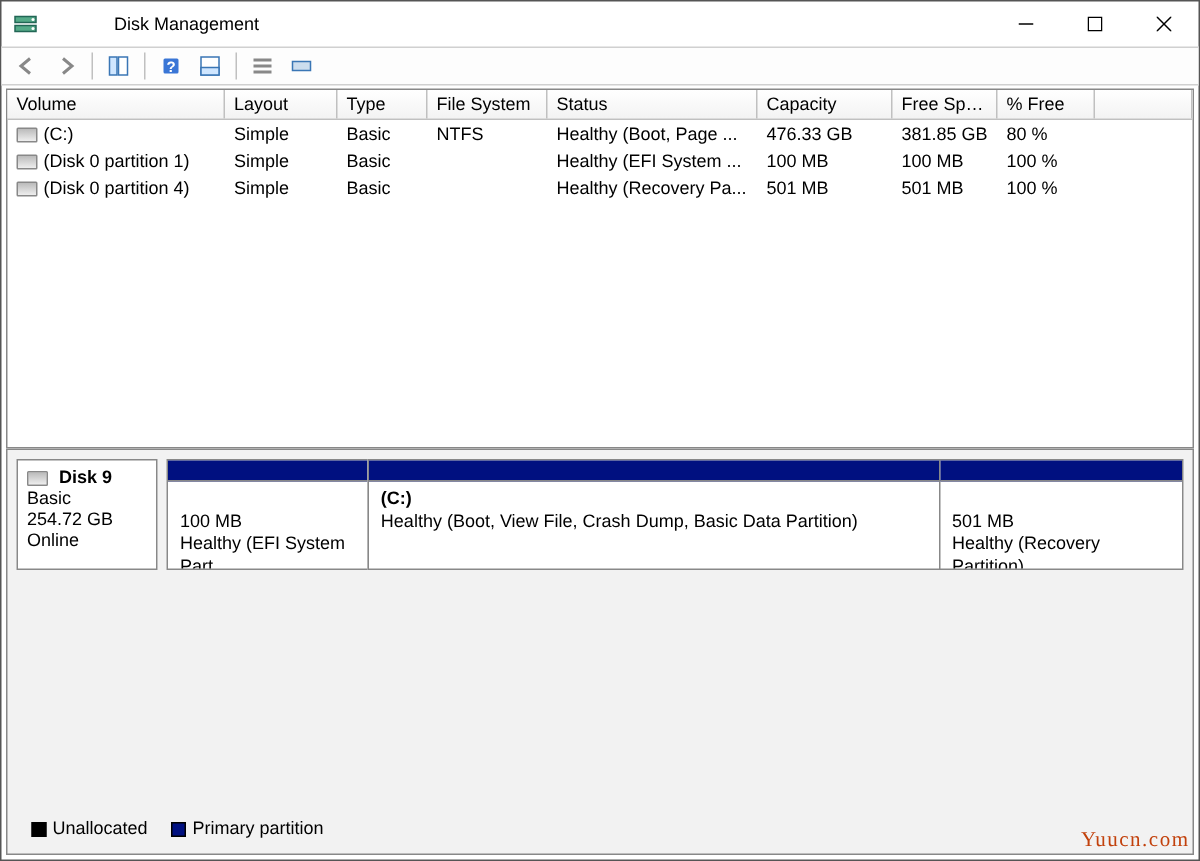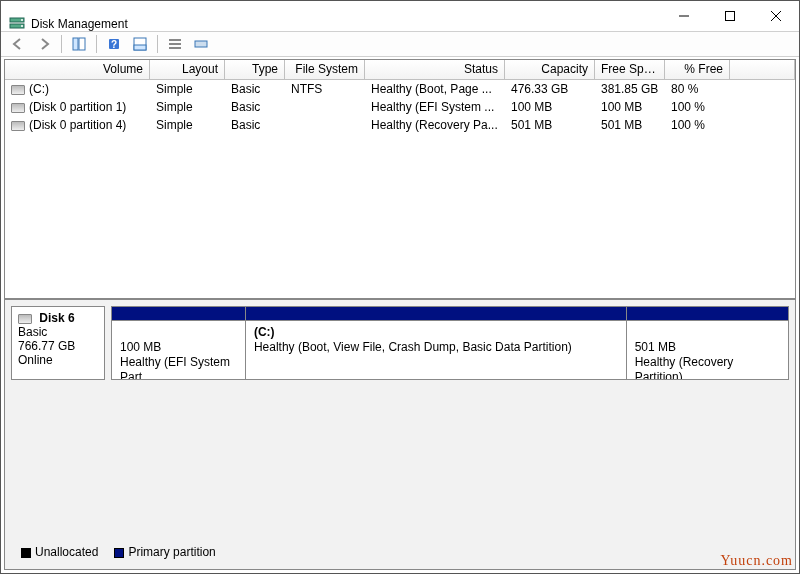--- a/index.html
+++ b/index.html
@@ -1,31 +1,31 @@
 <!DOCTYPE html>
 <html><head>
 <meta charset="utf-8">
 <style>
   * { box-sizing: border-box; }
   html, body { margin: 0; padding: 0; font-family: "Segoe UI", Tahoma, sans-serif; font-size: 12px; background: #fff; color: #000; }
   .window { width: 800px; height: 574px; border: 1px solid #555; display: flex; flex-direction: column; background: #fff; position: relative; }
-  .titlebar { height: 30px; display: flex; align-items: flex-end; padding: 0 0 0 8px; }
+  .titlebar { height: 30px; display: flex; align-items: center; padding: 0 0 0 8px; gap: 45px; }
   .titlebar .app-icon { width: 16px; height: 16px; margin-right: 6px; display:inline-flex; align-items:center; justify-content:center; }
   .titlebar .title { flex: 1; font-size: 12px; }
   .winbtns { display: flex; height: 100%; }
   .winbtn { width: 46px; display: flex; align-items: center; justify-content: center; }
   .winbtn svg { width: 10px; height: 10px; }
   .menubar { height: 20px; display: flex; align-items: center; padding: 0 6px; gap: 4px; }
   .menuitem { padding: 1px 8px; }
   .toolbar { height: 26px; display: flex; align-items: center; padding: 0 6px; gap: 4px; border-top: 1px solid #d0d0d0; border-bottom: 1px solid #d0d0d0; background: #fdfdfd; }
   .tbtn { width: 22px; height: 22px; display: flex; align-items: center; justify-content: center; border: 1px solid transparent; }
   .tsep { width: 1px; height: 18px; background: #c0c0c0; margin: 0 2px; }
   .listpane { flex: 0 0 240px; border: 1px solid #888; margin: 2px 3px 0 3px; display: flex; flex-direction: column; background: #fff; }
   .listhdr { display: flex; height: 20px; border-bottom: 1px solid #c0c0c0; background: linear-gradient(#fff,#f3f3f3); }
-  .colh { border-right: 1px solid #c0c0c0; padding: 2px 6px; white-space: nowrap; overflow: hidden; text-overflow: ellipsis; font-size: 12px; text-align: right; }
+  .colh { border-right: 1px solid #c0c0c0; padding: 2px 6px; white-space: nowrap; overflow: hidden; text-overflow: ellipsis; font-size: 12px; }
   .rows { flex: 1; overflow: hidden; }
   .row { display: flex; height: 18px; align-items: center; }
   .cell { padding: 0 6px; white-space: nowrap; overflow: hidden; text-overflow: ellipsis; font-size: 12px; }
   .vol-icon { width: 14px; height: 10px; display:inline-block; background: linear-gradient(#bbb,#eee); border:1px solid #888; margin-right:4px; vertical-align:middle; border-radius:1px; }
   .graphpane { flex: 1; border: 1px solid #888; margin: 0 3px 3px 3px; background: #f2f2f2; padding: 6px; display:flex; flex-direction:column; }
   .diskrow { display: flex; height: 74px; gap: 6px; }
   .diskinfo { width: 94px; background: #fff; border: 1px solid #888; padding: 4px 6px; position: relative; }
   .diskinfo .dname { font-weight: bold; }
   .parts { flex: 1; display: flex; gap: 0; }
   .part { background: #fff; border: 1px solid #888; display: flex; flex-direction: column; margin-left:-1px; }
@@ -176,23 +176,23 @@
           <div class="cell c7">100 %</div>
           <div class="cell c8"></div>
         </div>
       </div>
   </div>
 
   <div class="graphpane">
     <div class="diskrow">
       <div class="diskinfo">
         <span class="vol-icon"></span>
-        <span class="dname">Disk 6</span><br>
+        <span class="dname">Disk 9</span><br>
         <span>Basic</span><br>
-        <span>766.77 GB</span><br>
+        <span>254.72 GB</span><br>
         <span>Online</span>
       </div>
       <div class="parts" id="parts">
           <div class="part" style="flex: 14 1 0%;">
             <div class="bar"></div>
             <div class="plabel">
               <div>&nbsp;</div>
               <div>100 MB</div>
               <div>Healthy (EFI System Part</div>
             </div>

